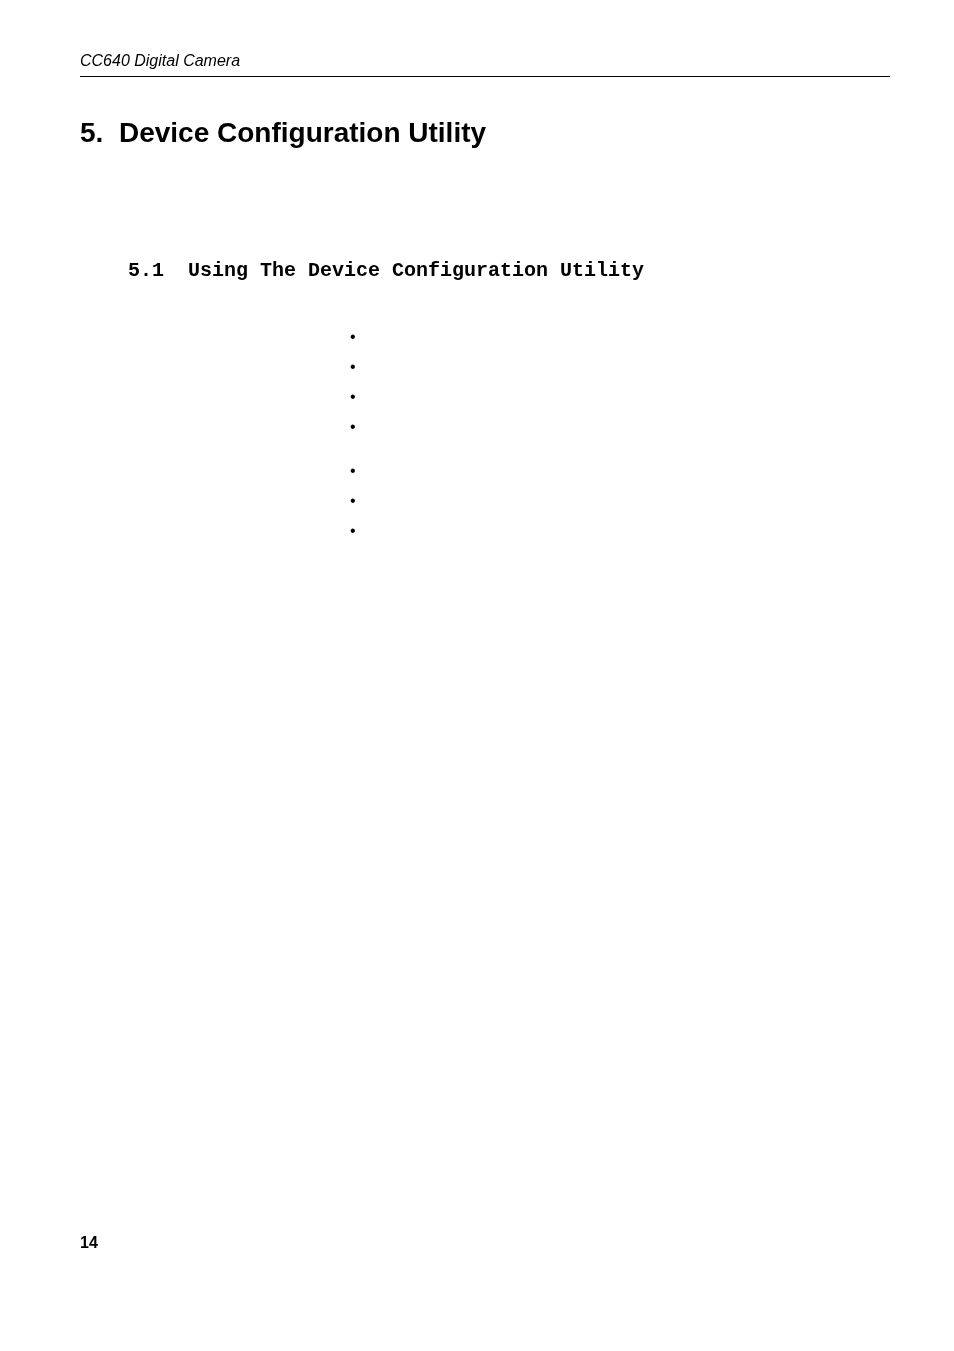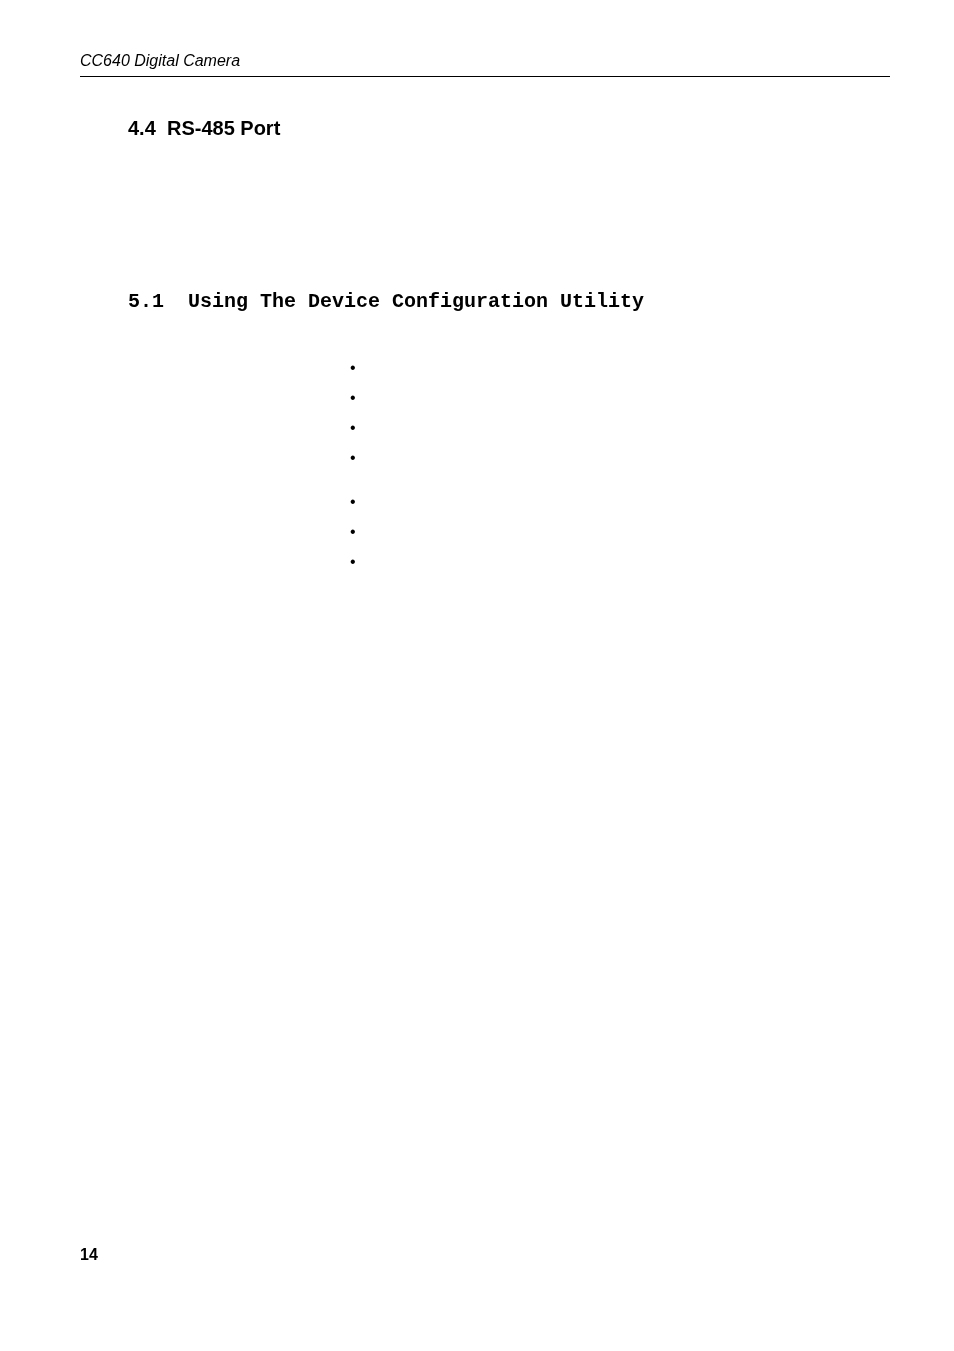--- a/index.html
+++ b/index.html
@@ -61,38 +61,38 @@
     content: "•";
     position: absolute;
     left: 0;
     font-size: 16px;
   }
   .bullets li.gap {
     margin-top: 14px;
   }
   .page-number {
     position: absolute;
-    bottom: 40px;
+    bottom: 52px;
     left: 80px;
     font-weight: bold;
     font-size: 16px;
   }
 </style>
 </head>
 <body>
 
 <div class="page">
 
   <div class="running-head">CC640 Digital Camera</div>
   <hr class="hr">
 
-  <div class="h3">
-    <span>4.4</span>&nbsp;&nbsp;<span>RS-485 Port</span>
+
+  <div class="h1">
+    <span>5.</span>&nbsp;&nbsp;<span>Device Configuration Utility</span>
   </div>
-
 
   <div class="h3b">
     <span>5.1</span>&nbsp;&nbsp;<span>Using The Device Configuration Utility</span>
   </div>
 
   <ul class="bullets">
     <li><span></span></li>
     <li><span></span></li>
     <li><span></span></li>
     <li><span></span></li>

